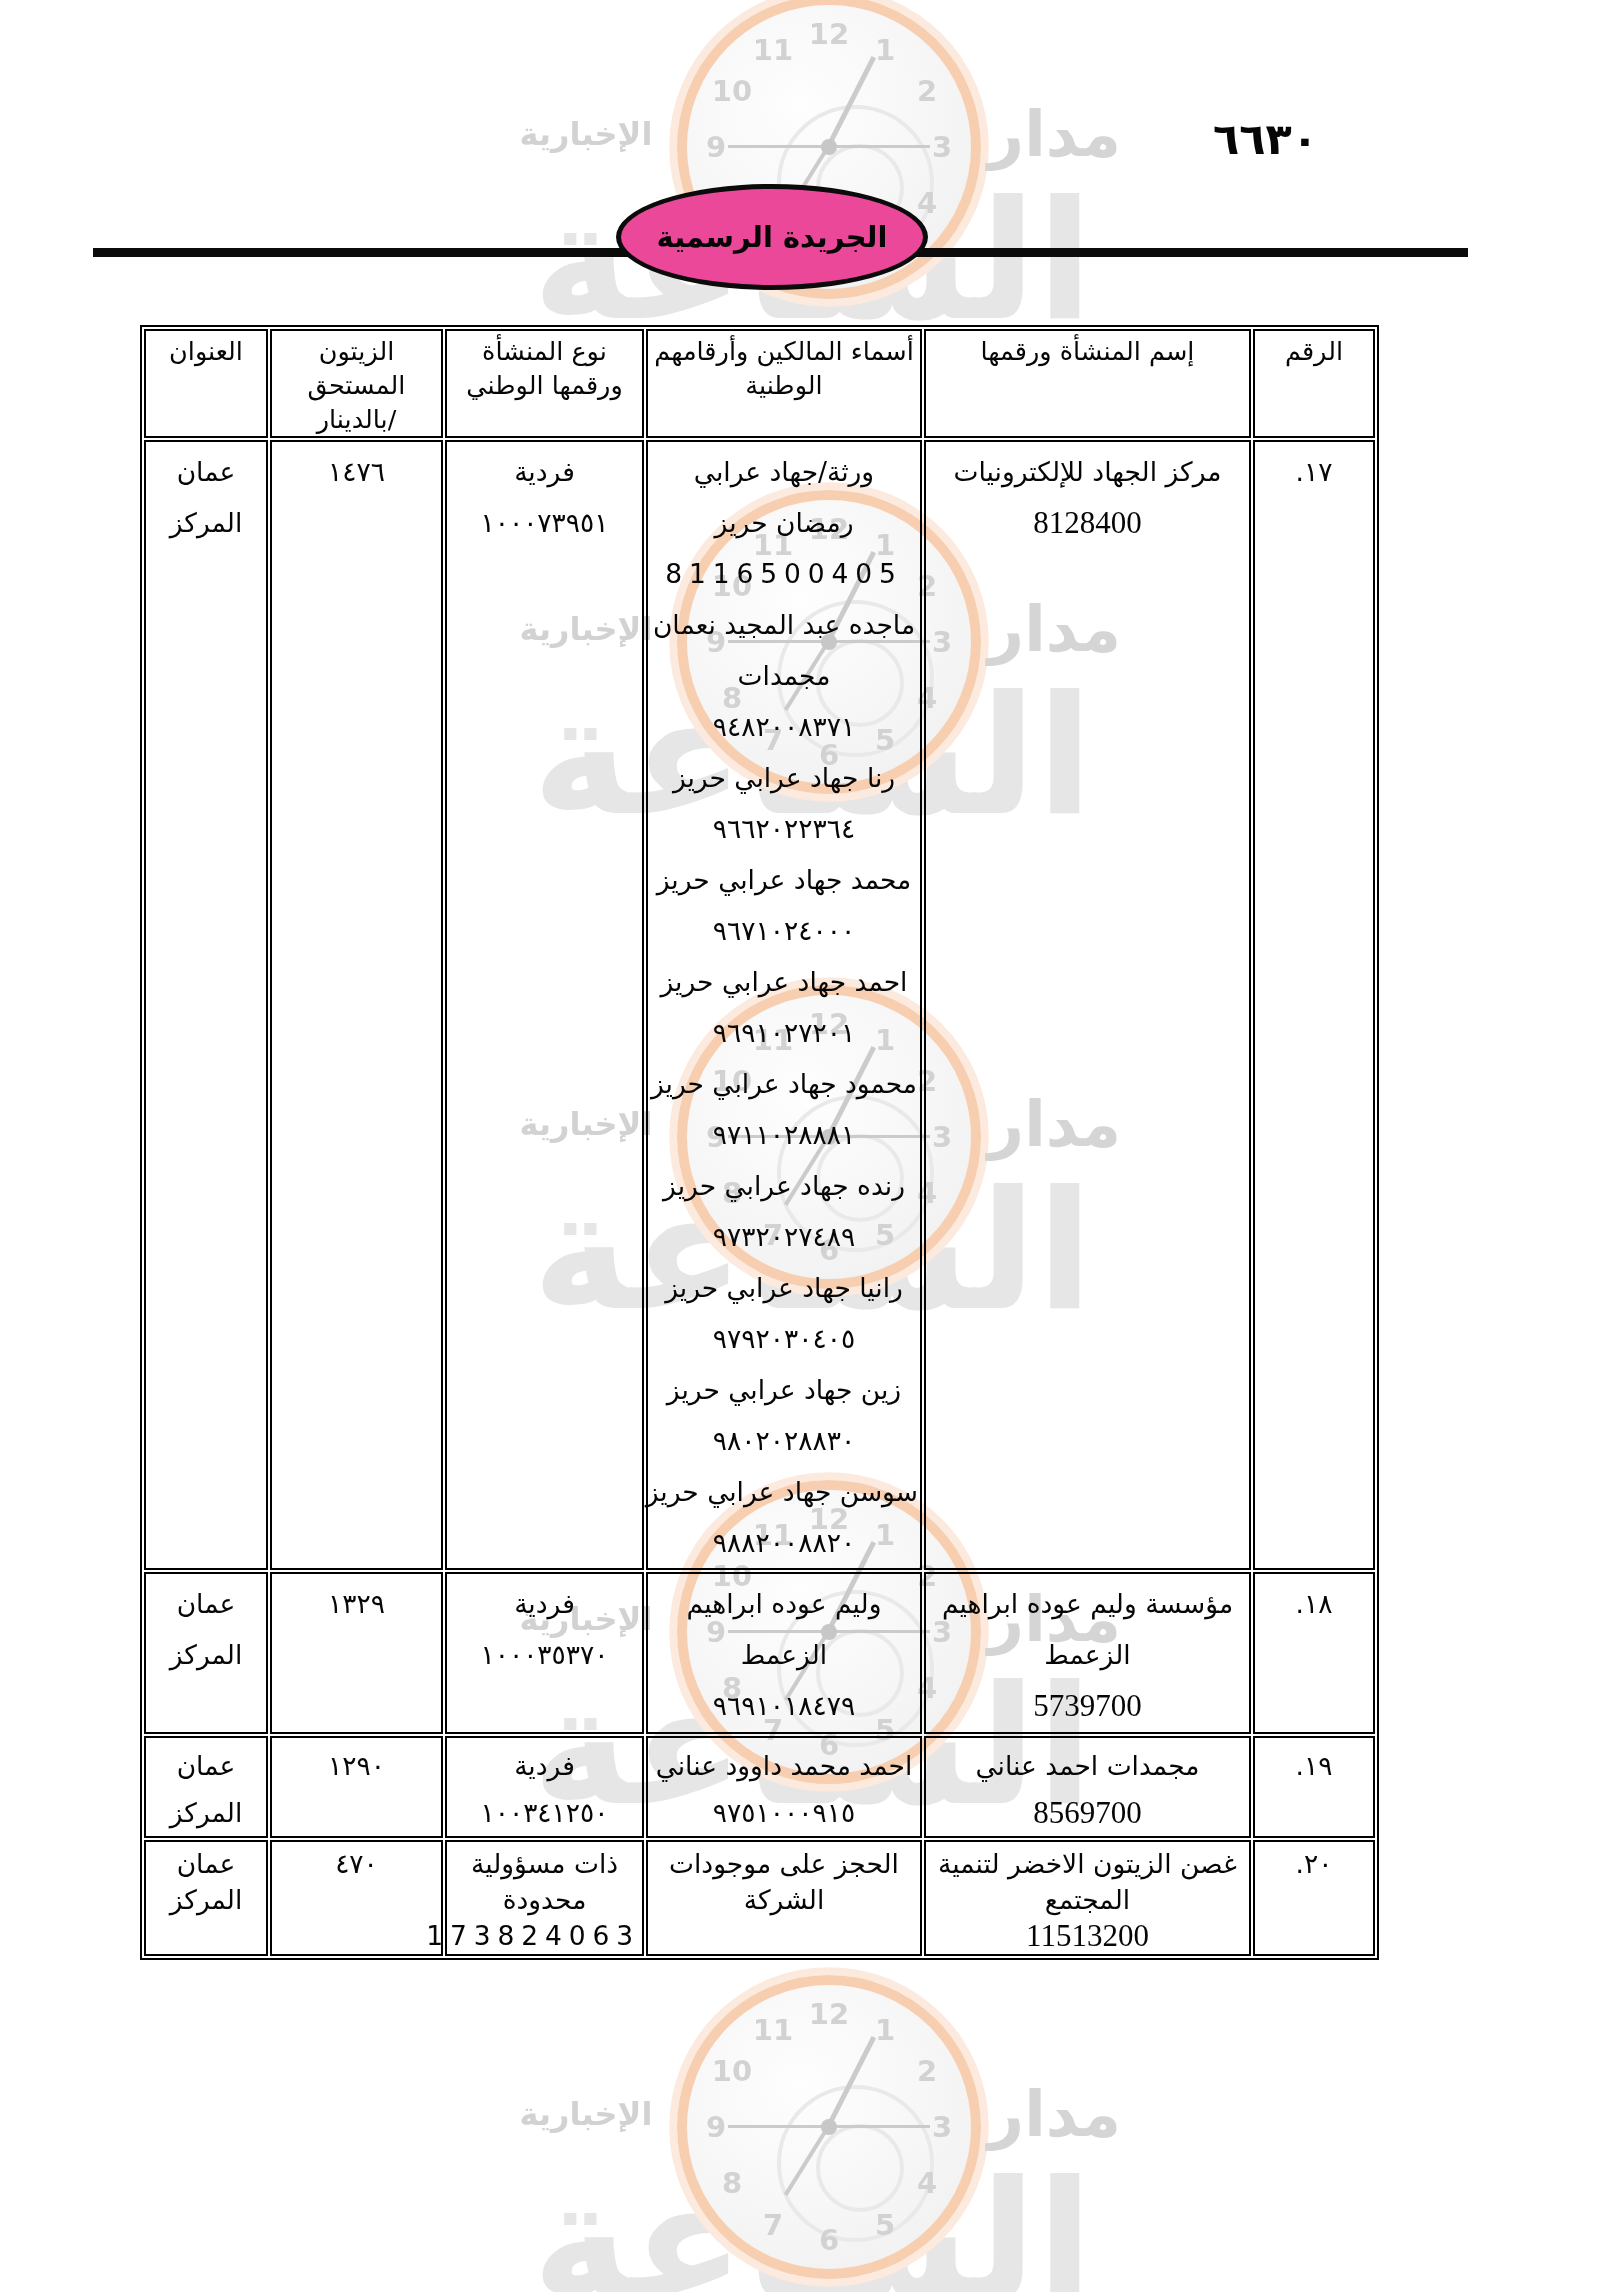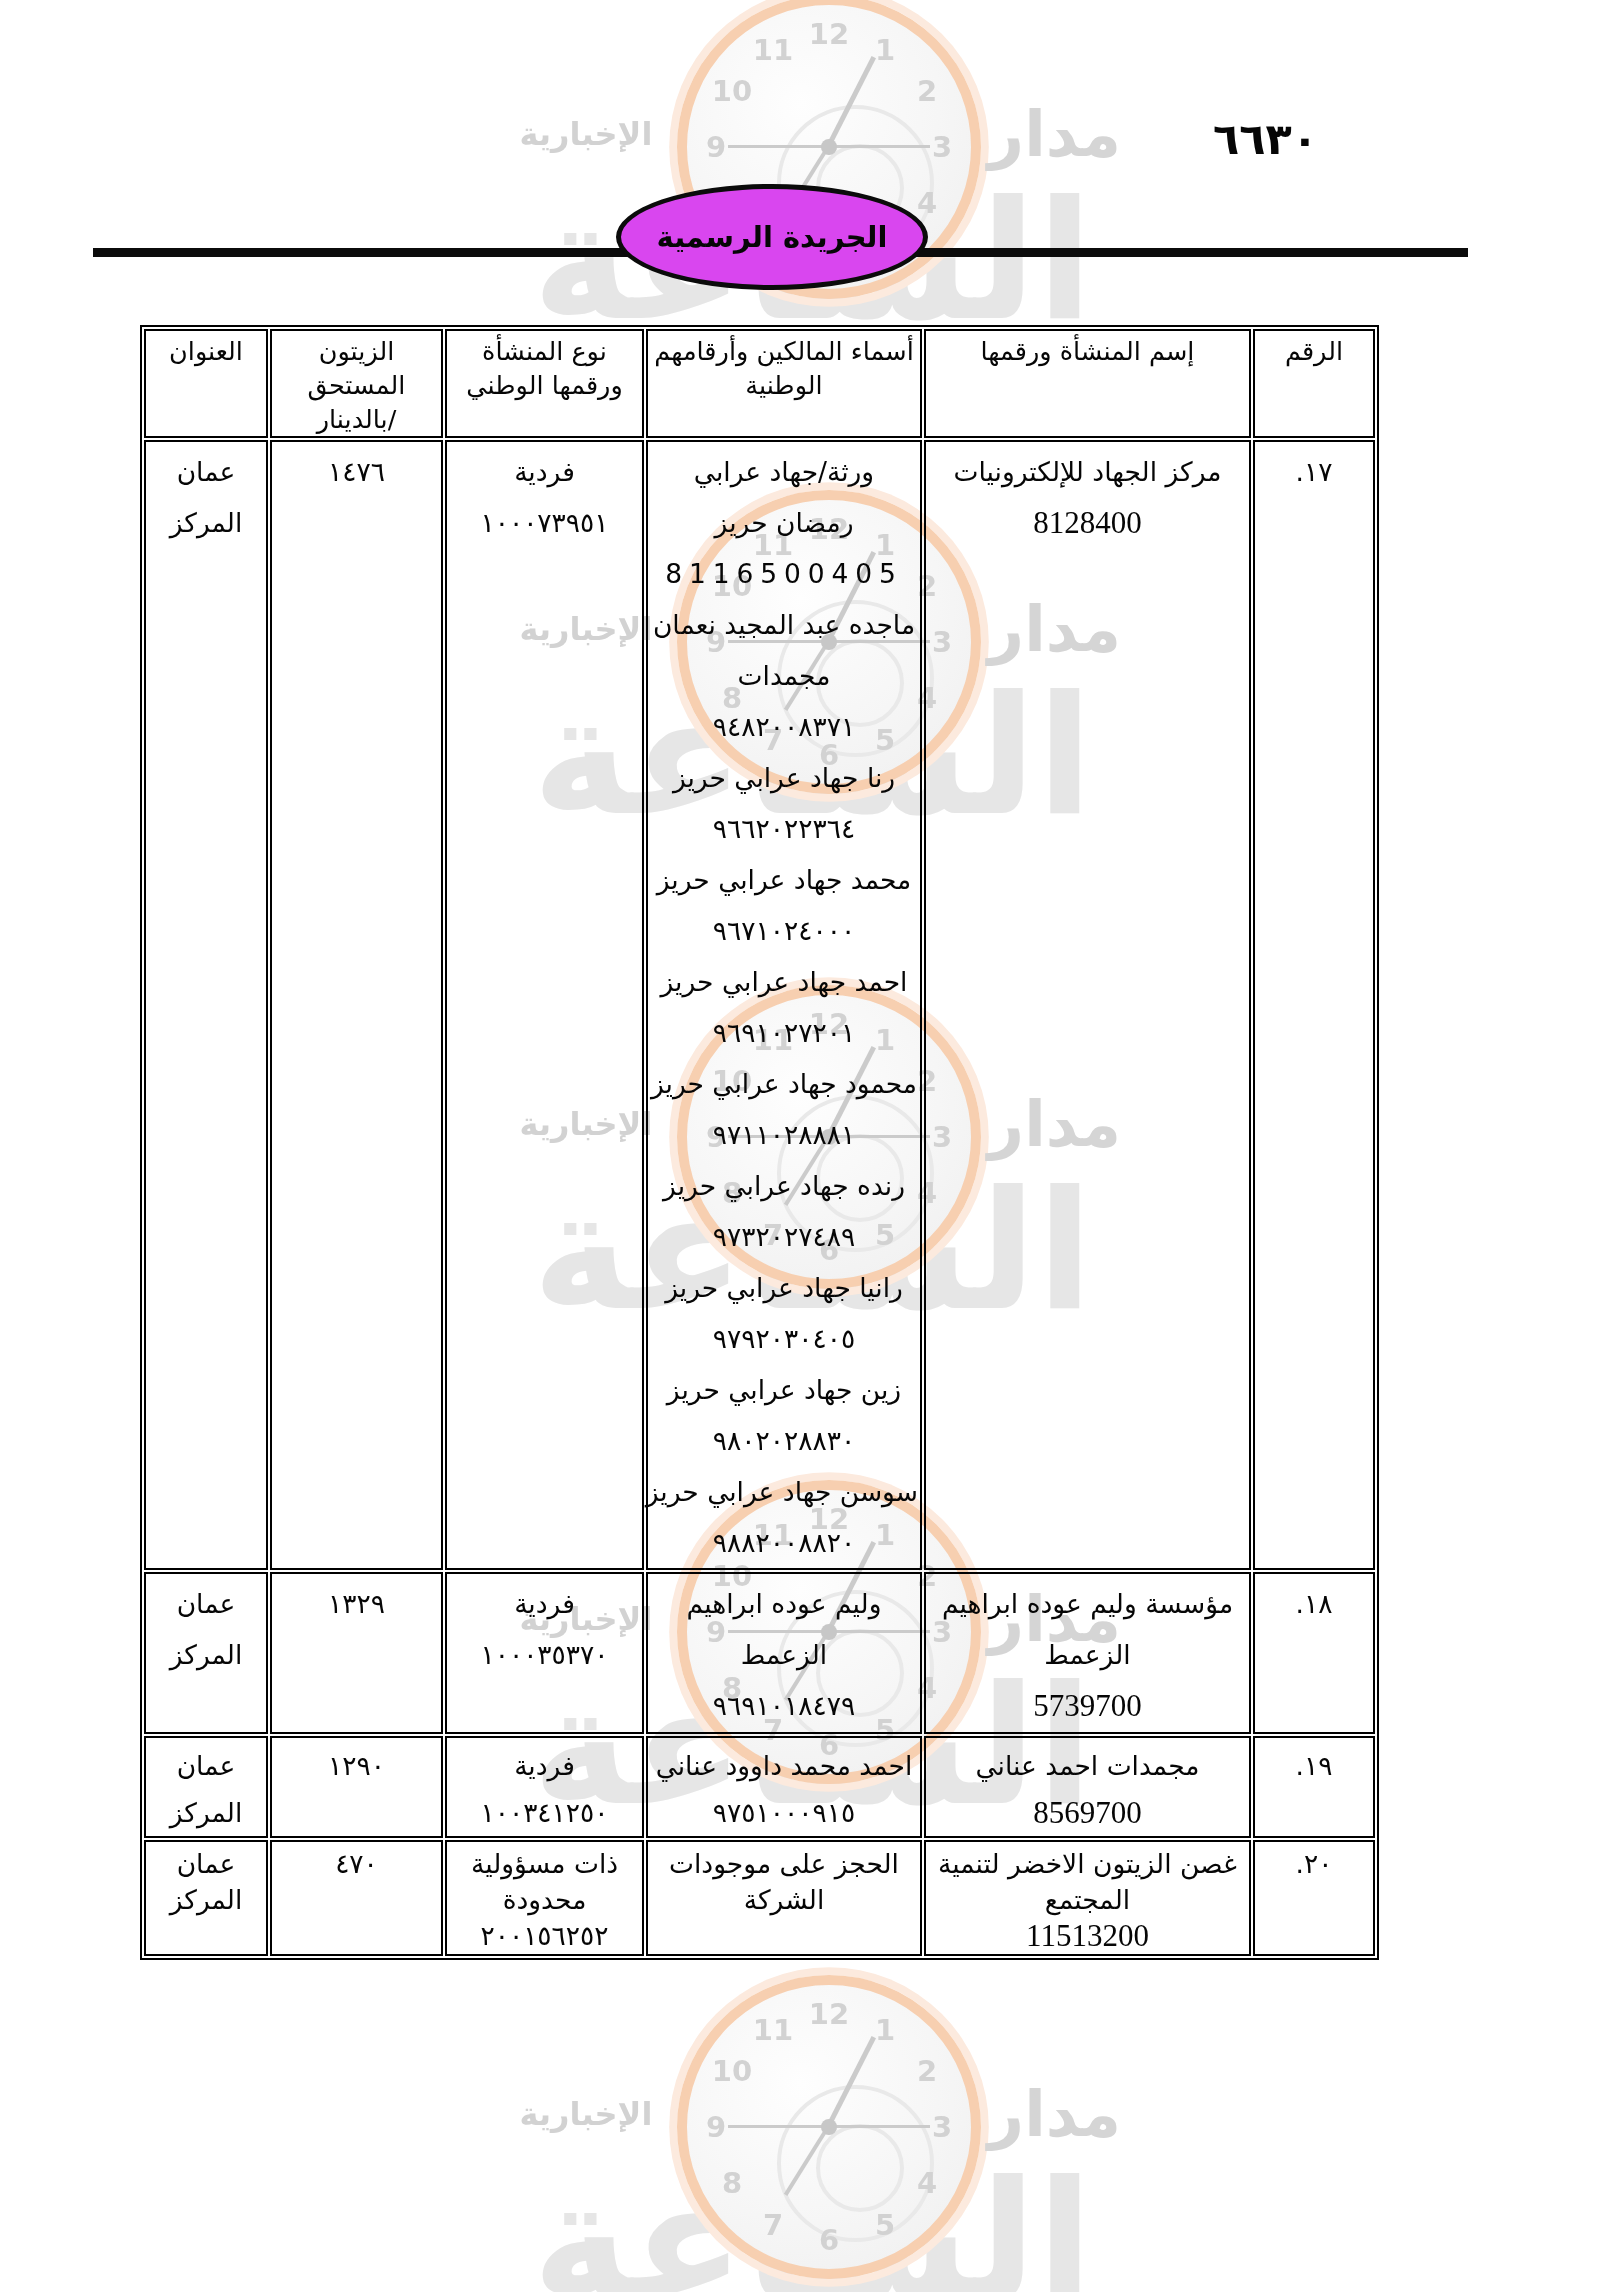--- a/index.html
+++ b/index.html
@@ -25,21 +25,21 @@
             color:#d5d5d5;text-align:center;line-height:1;}
   .wm-akh{position:absolute;left:500px;top:123px;width:172px;font-size:32px;font-weight:bold;
           color:#d2d2d2;text-align:center;line-height:1;}
   .wm-big{position:absolute;left:488px;top:182px;width:649px;font-size:165px;font-weight:bold;
           color:#e6e6e6;text-align:center;line-height:1.02;}
 
   
   .page-number{position:absolute;left:1213px;top:114px;z-index:2;font-size:43px;font-weight:bold;
                letter-spacing:4.9px;direction:rtl;}
   .rule{position:absolute;left:93px;top:248px;width:1375px;height:8.8px;background:#0b0b0b;z-index:1;}
-  .oval{position:absolute;left:616px;top:184px;width:312px;height:106px;background:#d946ef;
+  .oval{position:absolute;left:616px;top:184px;width:312px;height:106px;background:#ec4899;
         border:5.9px solid #0b0b0b;border-radius:50%;z-index:2;
         display:flex;align-items:center;justify-content:center;box-sizing:border-box;}
   .oval-text{font-size:29px;font-weight:bold;}
 
   
   table.records{position:absolute;left:140px;top:325px;z-index:1;width:1226px;table-layout:fixed;
                 border-collapse:separate;border-spacing:2.9px;border:2px solid #000;}
   table.records td{border:2px solid #000;vertical-align:top;text-align:center;
                    padding:3.9px 2px 0 2px;font-weight:normal;font-size:26.5px;background:transparent;}
   tr.hdr td{font-size:25.5px;line-height:34px;padding-top:2.9px;}
@@ -328,21 +328,21 @@
             <div class="ln">المجتمع</div>
             <div class="ln lat">11513200</div>
           </td>
           <td>
             <div class="ln">الحجز على موجودات</div>
             <div class="ln">الشركة</div>
           </td>
           <td>
             <div class="ln">ذات مسؤولية</div>
             <div class="ln">محدودة</div>
-            <div class="ln numar">٢٠٠١٥٦٢٥٢</div>
+            <div class="ln numar">173824063</div>
           </td>
           <td>
             <div class="ln numar">٤٧٠</div>
           </td>
           <td>
             <div class="ln">عمان</div>
             <div class="ln">المركز</div>
           </td>
         </tr>
       </tbody>

